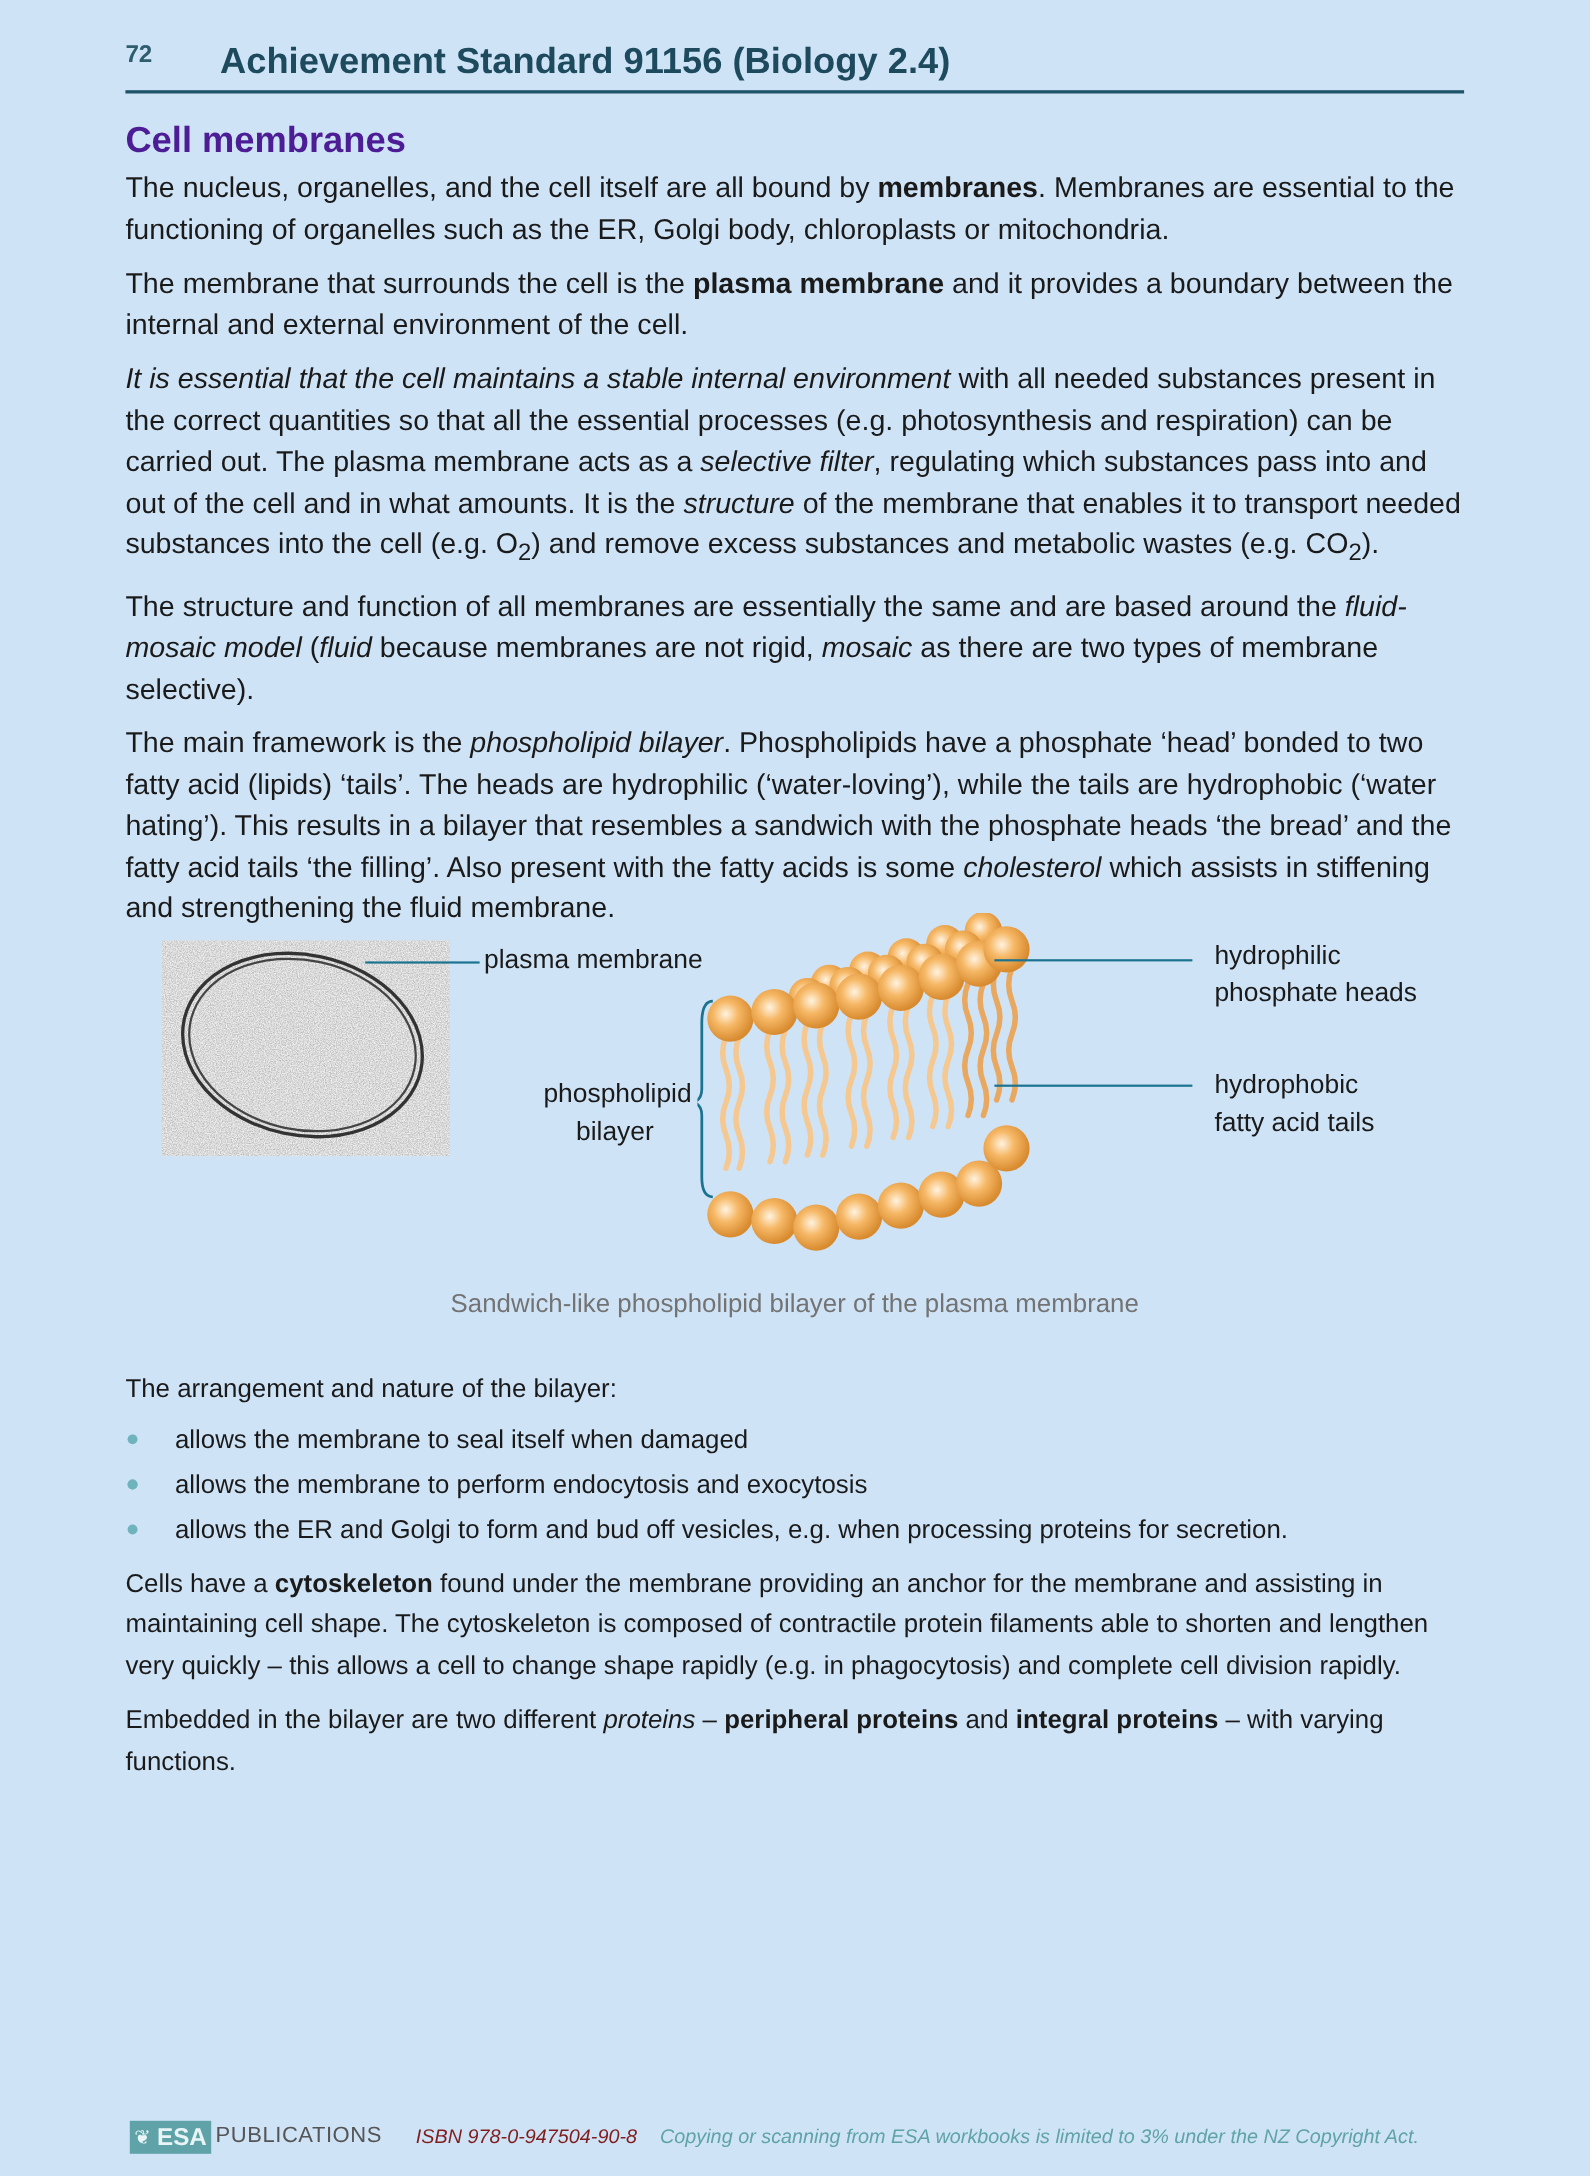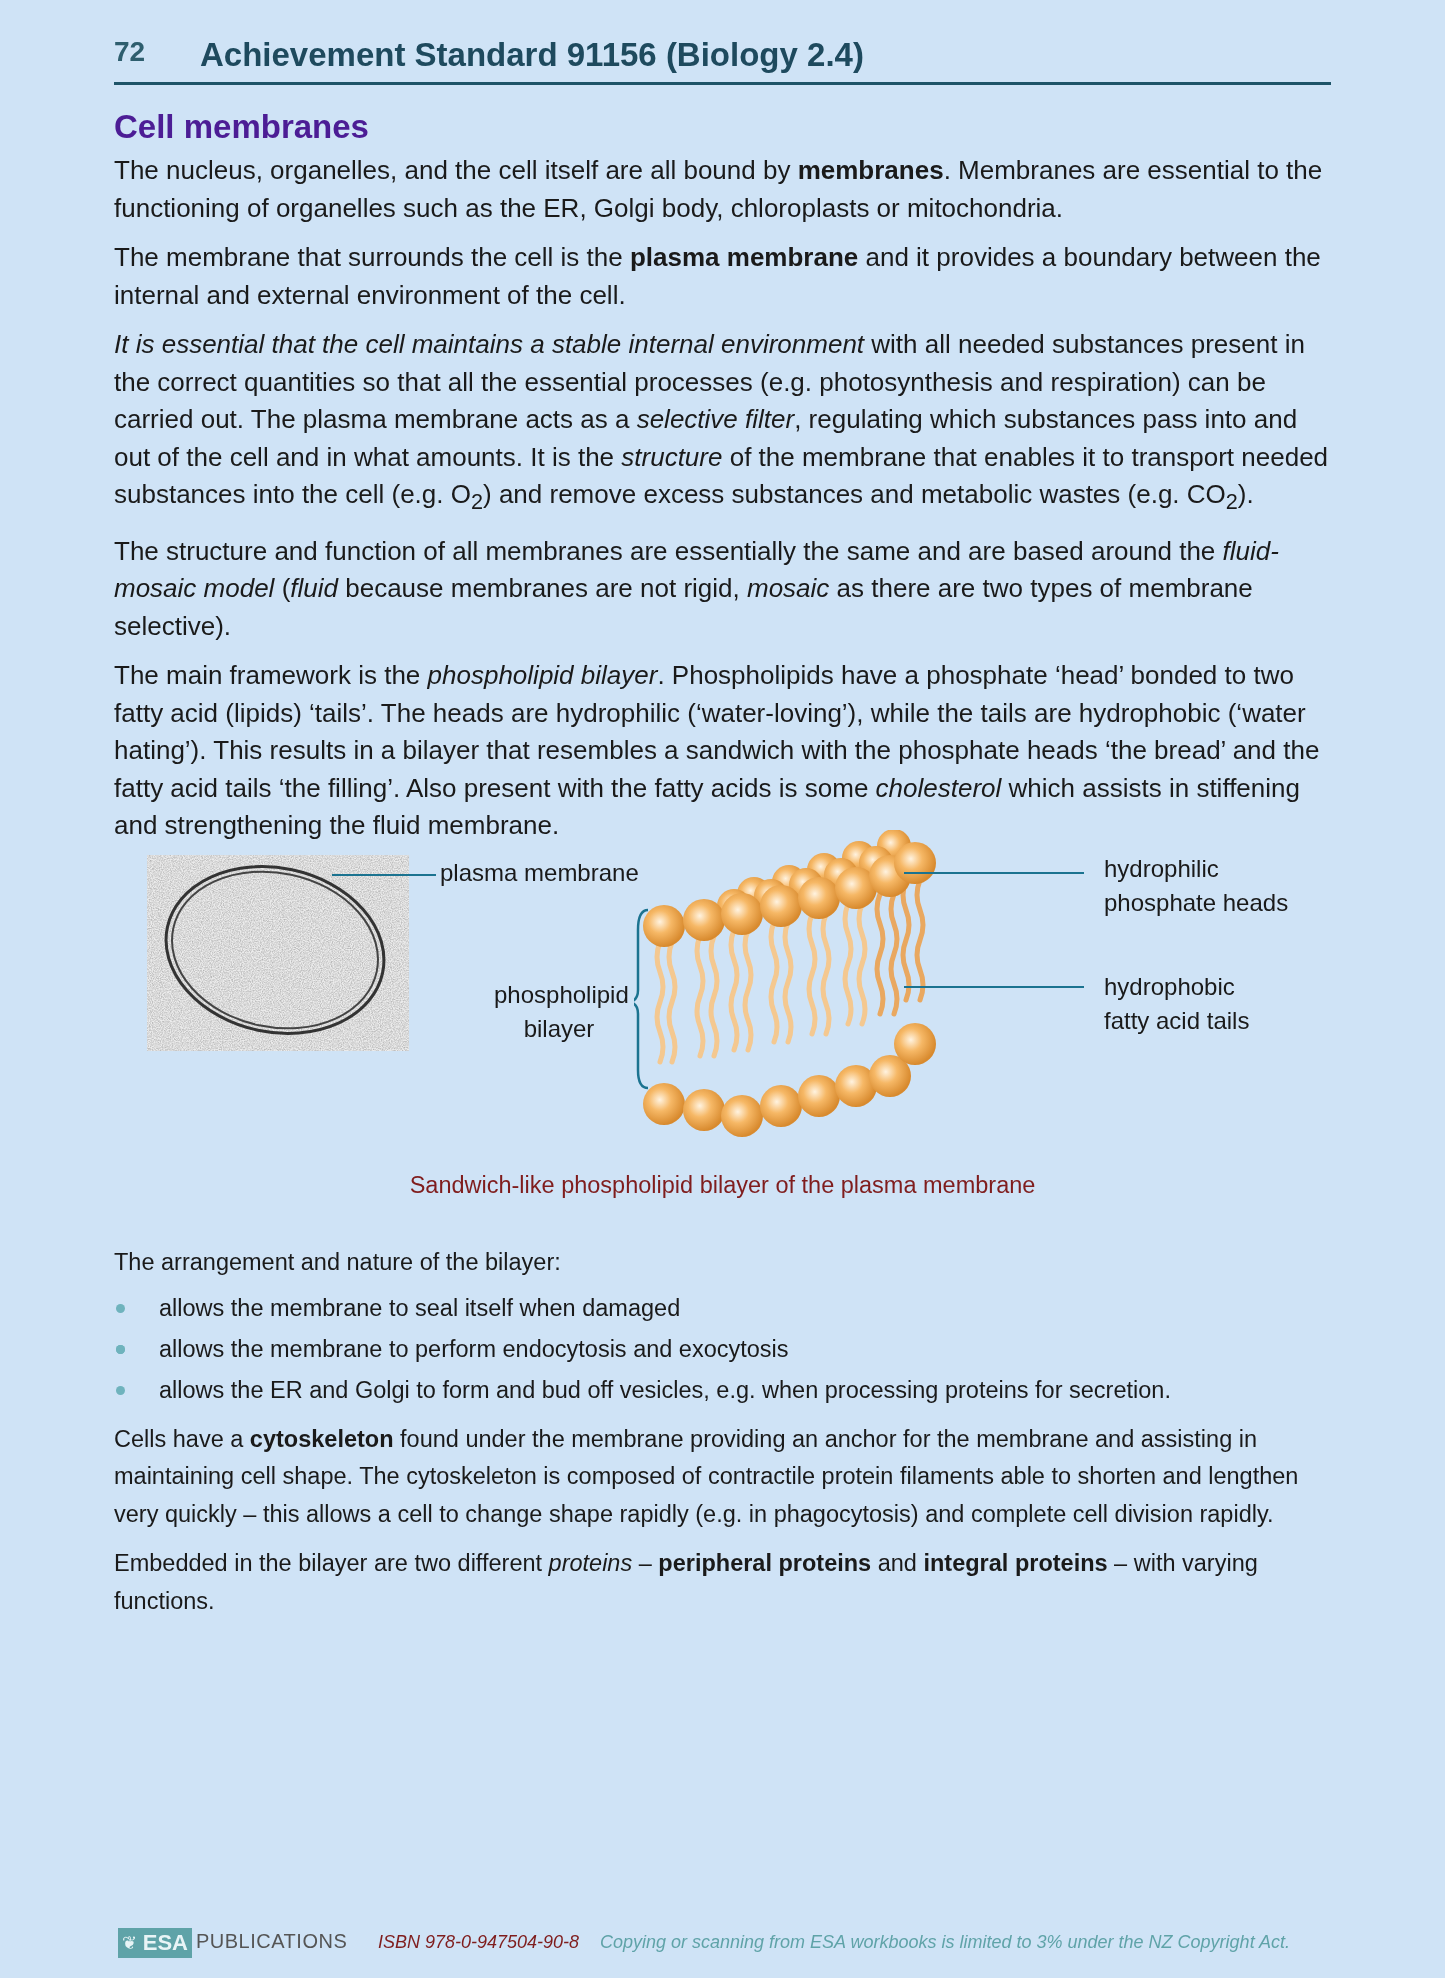--- a/index.html
+++ b/index.html
@@ -9,38 +9,38 @@
     font-family:"Liberation Sans", sans-serif;
     color:#1a1a1a;
     position:relative;
     overflow:hidden;
   }
   .page { position:absolute; left:114px; top:0; width:1217px; }
   .header {
     position:absolute; top:30px; left:0; width:1217px; height:52px;
     border-bottom:3px solid #1e5468;
   }
-  .header .pnum { position:absolute; left:0; top:6px; font-size:28px; font-weight:bold; color:#2e5e6e; }
+  .header .pnum { position:absolute; left:0; top:6px; font-size:22px; font-weight:bold; color:#2e5e6e; }
   .header .htitle { position:absolute; left:86px; top:6px; font-size:33px; font-weight:bold; color:#1e4a5e; }
   h1 {
     position:absolute; top:108px; left:0; margin:0;
     font-size:33px; font-weight:bold; color:#4c1d95;
   }
   .body-text { position:absolute; top:152px; left:0; width:1217px; font-size:26px; line-height:37.5px; }
   .body-text p { margin:0 0 12px 0; }
   .figure { position:absolute; top:830px; left:0; width:1217px; height:380px; }
   .micro {
     position:absolute; left:33px; top:25px; width:262px; height:196px;
     background:#e6e6e6;
   }
   .label { position:absolute; font-size:24px; line-height:34px; color:#1a1a1a; }
   .leader { position:absolute; height:2px; background:#1b7390; }
   .caption {
     position:absolute; top:1172px; left:0; width:1217px; text-align:center;
-    font-size:23.5px; color:#7f1d1d;
+    font-size:23.5px; color:#737373;
   }
   .lower { position:absolute; top:1244px; left:0; width:1217px; font-size:23.5px; line-height:37.5px; }
   .lower p { margin:0 0 6px 0; }
   .lower ul { list-style:none; margin:0 0 10px 0; padding:0; }
   .lower li { position:relative; padding-left:45px; line-height:41px; }
   .lower li .dot {
     position:absolute; left:2px; top:16px; width:9px; height:9px; border-radius:50%;
     background:#6fb3bd;
   }
   .footer { position:absolute; top:1928px; left:118px; width:1220px; height:30px; font-size:18px; }

